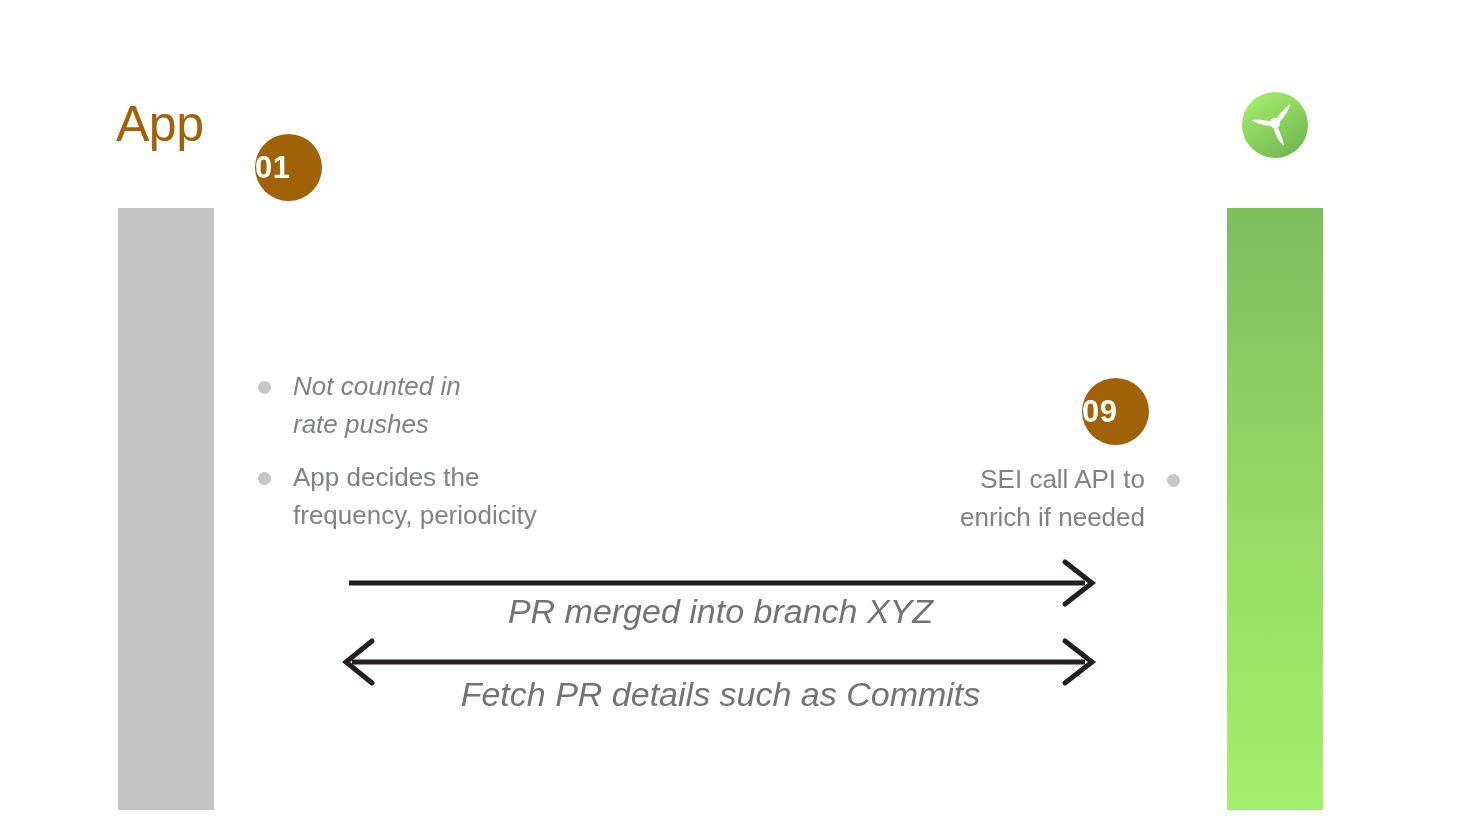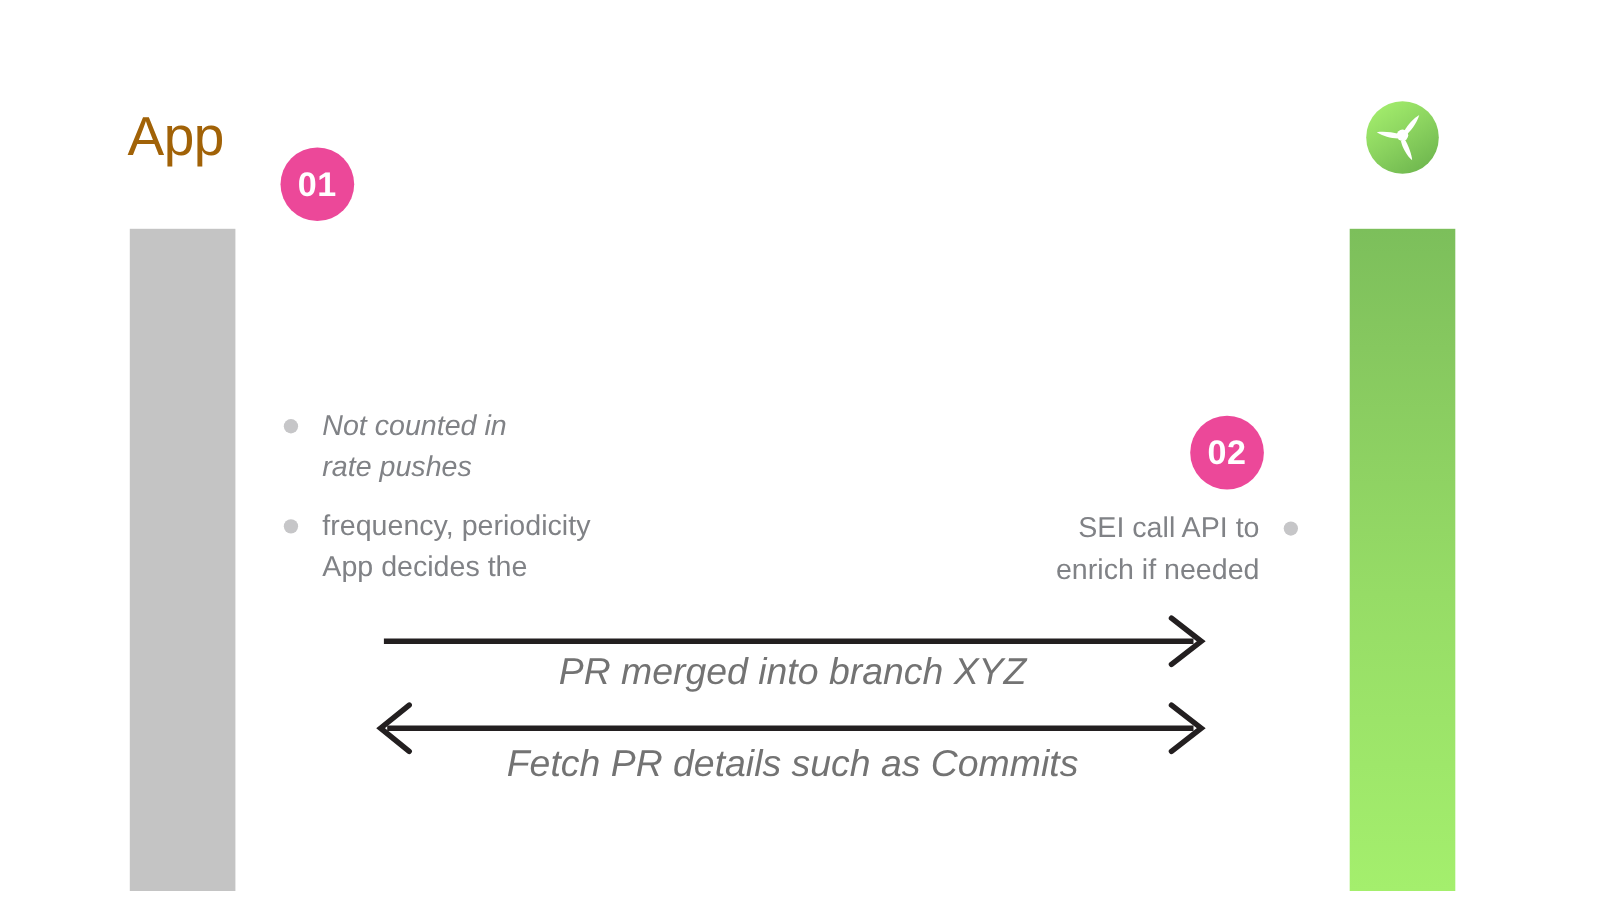--- a/index.html
+++ b/index.html
@@ -59,27 +59,26 @@
     width: 68px;
     height: 68px;
   }
 
   
   .step-badge {
     position: absolute;
     width: 67px;
     height: 67px;
     border-radius: 50%;
-    background: #ec4899;
+    background: #a16207;
     color: #ffffff;
     font-size: 31px;
     font-weight: 700;
     display: flex;
     align-items: center;
-    justify-content: center;
     letter-spacing: 0.5px;
   }
   .badge-01 { left: 255px; top: 134px; }
   .badge-02 { left: 1082px; top: 378px; }
 
   
   .bullet-block {
     position: absolute;
     color: #808286;
     font-size: 26px;
@@ -158,34 +157,34 @@
         <path d="M36.0 35.6 C39.2 41.0 42.2 48.6 42.8 54.6 C38.0 50.8 34.0 43.4 32.6 37.4 Z"></path>
       </g>
     </svg>
   </div>
 
   <div class="step-badge badge-01">
     <span>01</span>
   </div>
 
   <div class="step-badge badge-02">
-    <span>02</span>
+    <span>09</span>
   </div>
 
 
   <div class="bullet-block left bl-2">
     <span class="dot"></span>
     <span class="btext">Not counted in</span>
     <span class="btext">rate pushes</span>
   </div>
 
   <div class="bullet-block left bl-3">
     <span class="dot"></span>
+    <span class="btext">App decides the</span>
     <span class="btext">frequency, periodicity</span>
-    <span class="btext">App decides the</span>
   </div>
 
   <div class="bullet-block right br-1">
     <span class="dot"></span>
     <span class="btext">SEI call API to</span>
     <span class="btext">enrich if needed</span>
   </div>
 
   <svg class="arrow-svg" viewBox="0 0 790 170">
 

